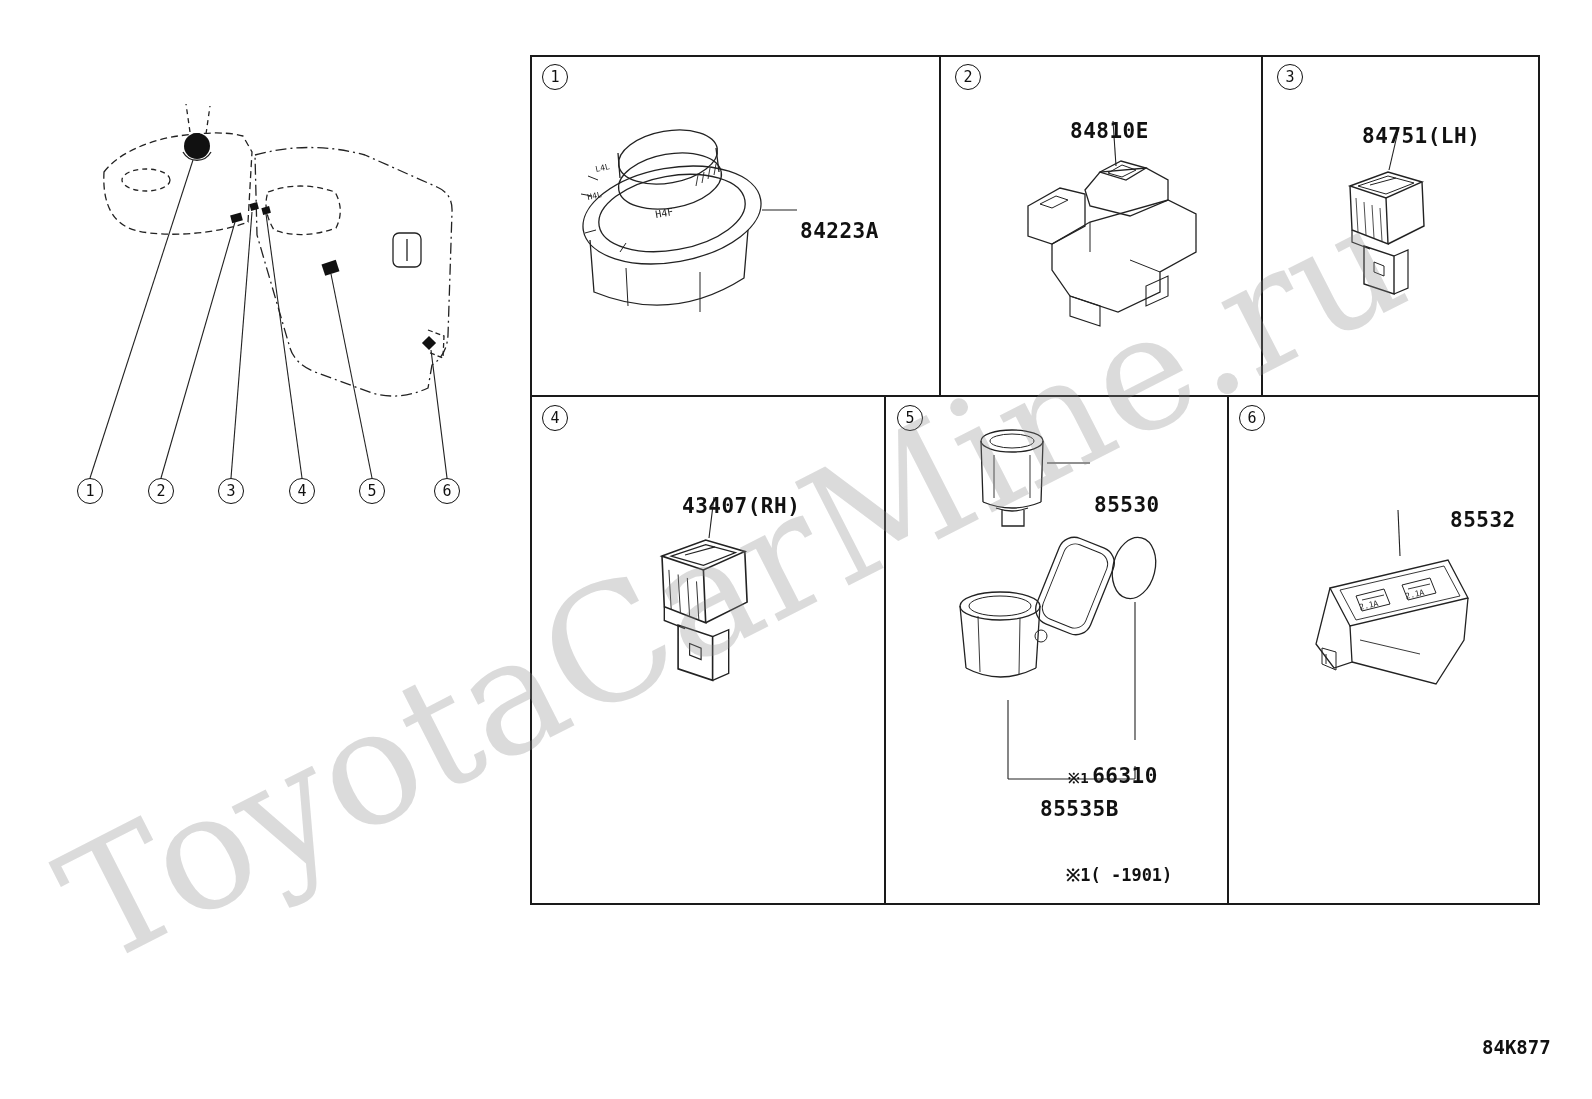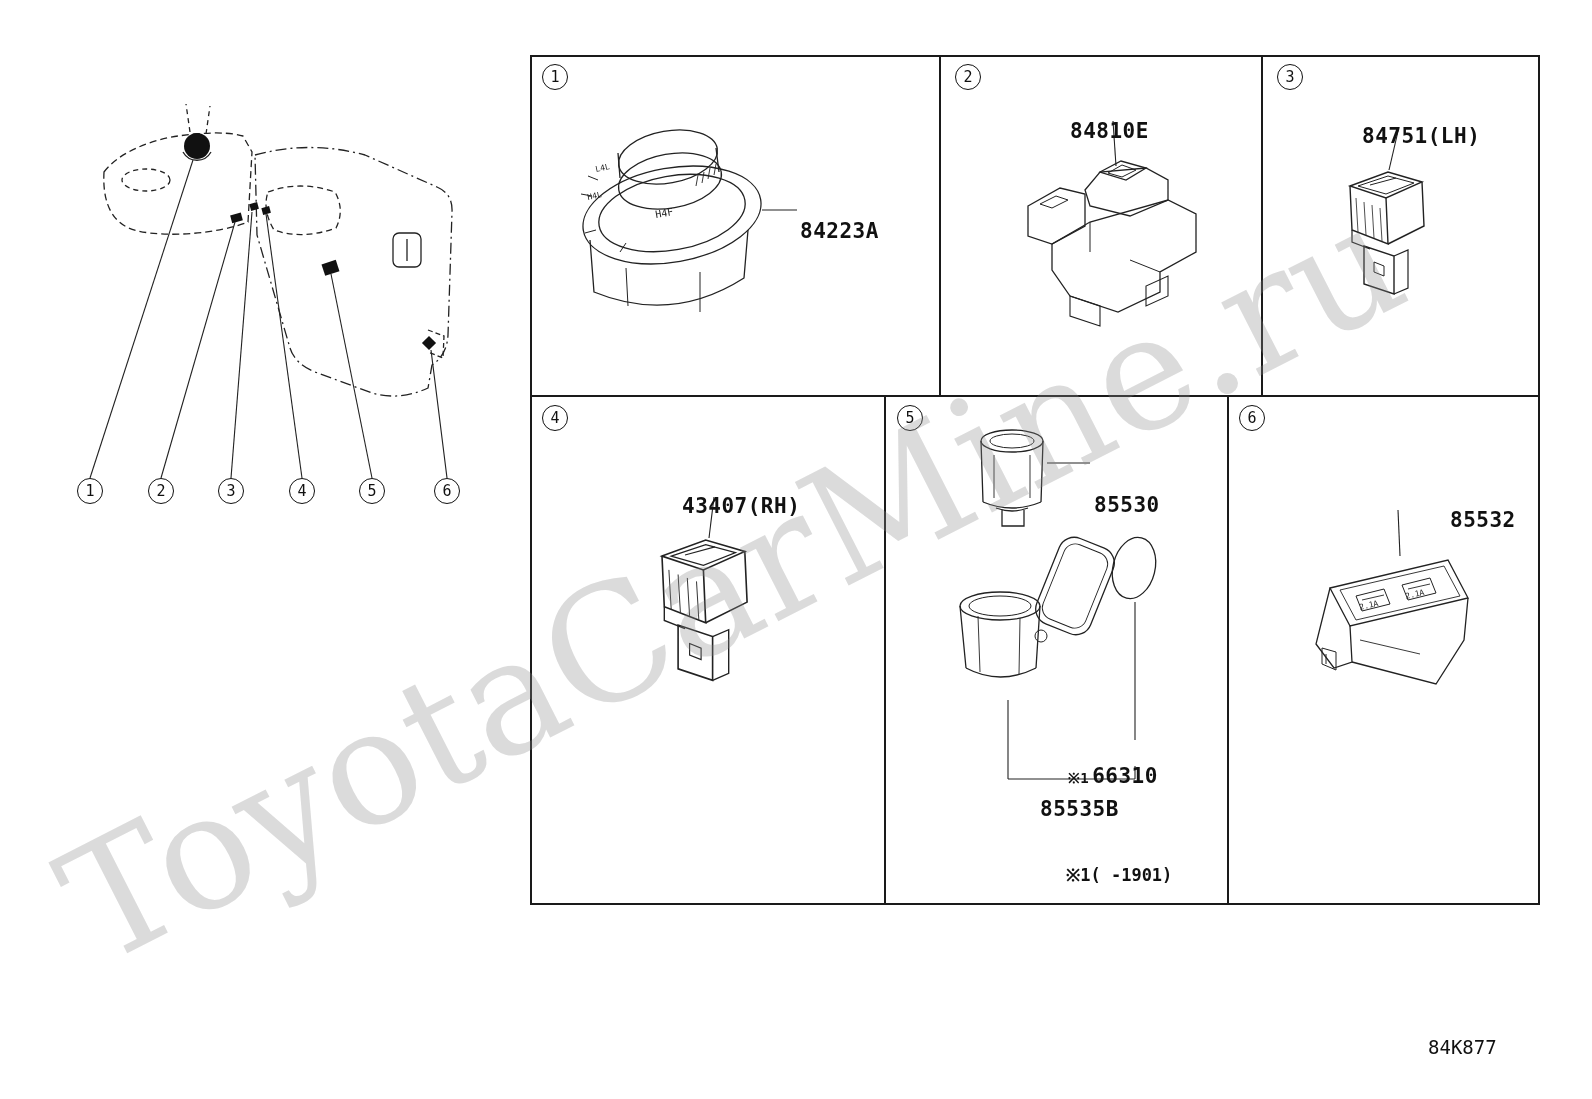--- a/index.html
+++ b/index.html
@@ -5,21 +5,21 @@
   html,body{margin:0;padding:0;background:#fff;}
   .canvas{position:relative;width:1592px;height:1099px;background:#fff;overflow:hidden;
           font-family:"DejaVu Sans Mono","Liberation Mono",monospace;color:#111;}
   svg.art{position:absolute;left:0;top:0;z-index:5;}
   .num-circle{position:absolute;width:26px;height:26px;border:1.8px solid #111;border-radius:50%;
               box-sizing:border-box;display:flex;align-items:center;justify-content:center;
               font-size:15px;line-height:1;background:#fff0;z-index:10;}
   .part-label{position:absolute;font-weight:700;font-size:21px;white-space:nowrap;z-index:10;letter-spacing:0.5px;margin-top:21px;}
   .sub-prefix{font-size:14px;font-weight:700;margin-right:3px;}
   .note-label{position:absolute;font-weight:700;font-size:17px;white-space:nowrap;z-index:10;}
-  .doc-code{position:absolute;left:1428px;top:1036px;font-weight:400;font-size:19px;z-index:10;}
+  .doc-code{position:absolute;left:1482px;top:1036px;font-weight:700;font-size:19px;z-index:10;}
   .watermark{position:absolute;left:75px;top:838px;font-family:"DejaVu Serif","Liberation Serif",serif;
              font-size:160px;line-height:160px;color:#8a8a8a;opacity:0.30;white-space:nowrap;
              transform:rotate(-27deg);transform-origin:0 50%;pointer-events:none;z-index:40;}
 </style>
 </head>
 <body>
 
 <div class="canvas">
 
   <svg class="art" width="1592" height="1099" viewBox="0 0 1592 1099">

